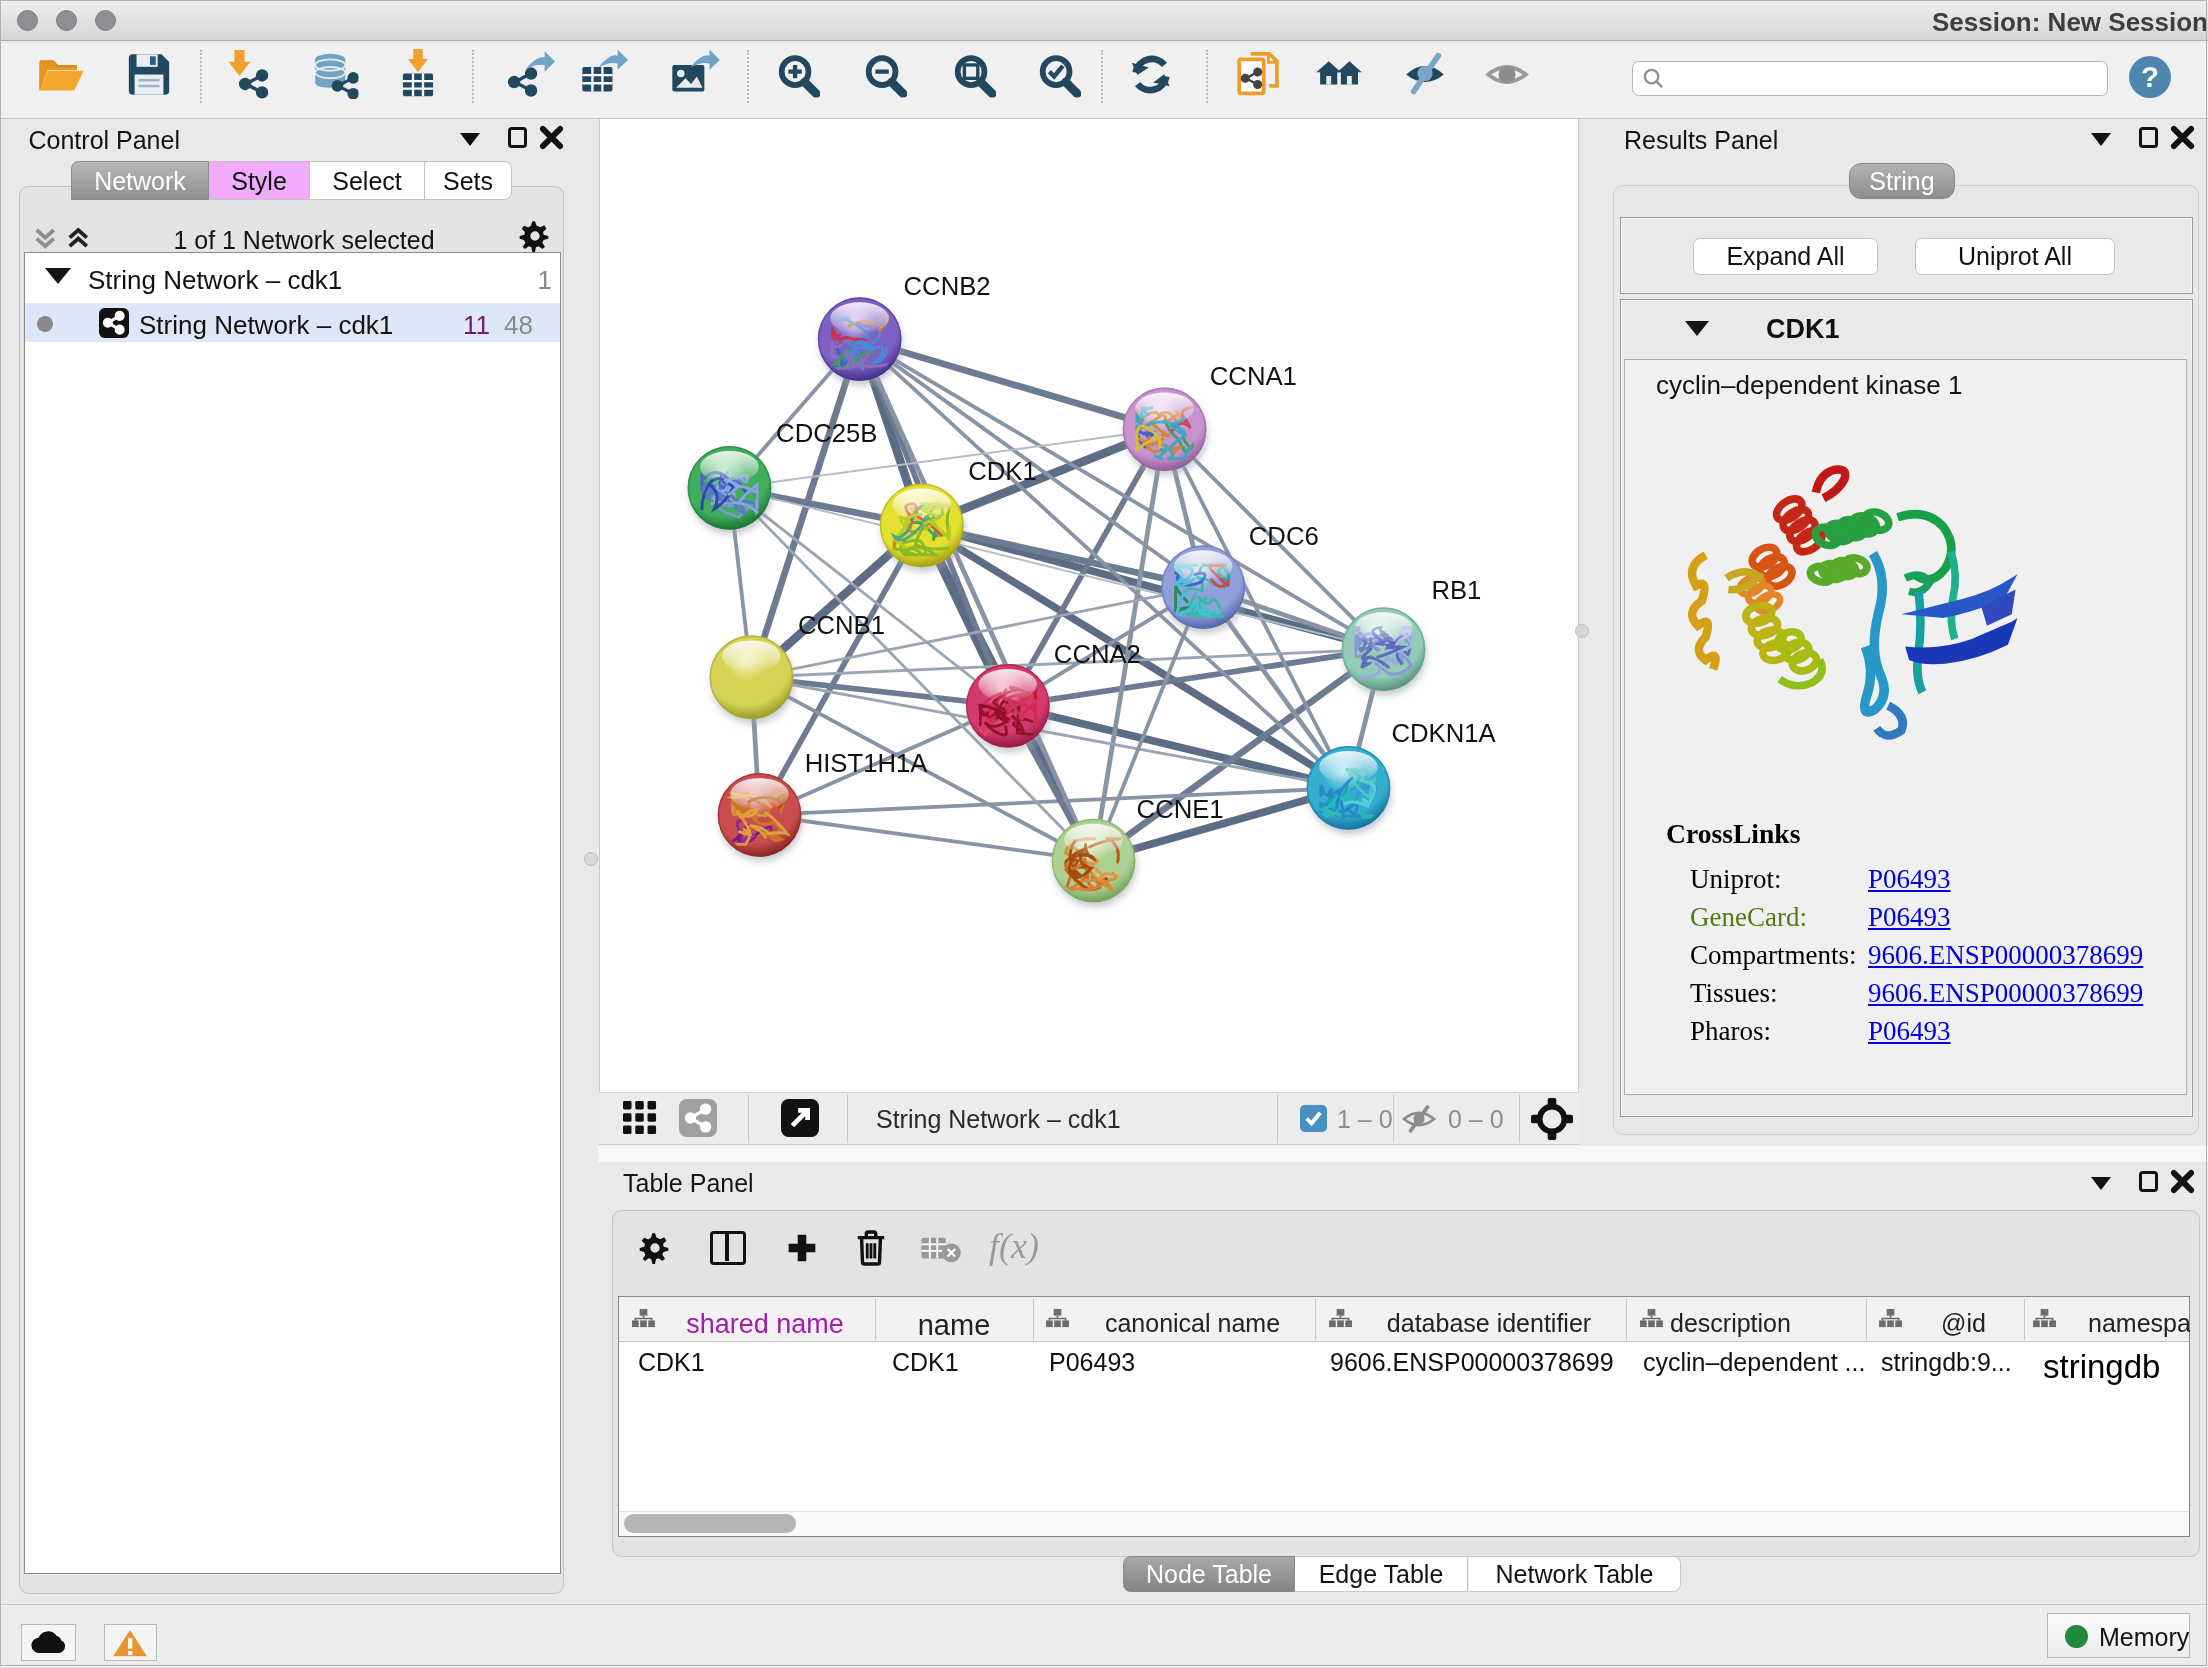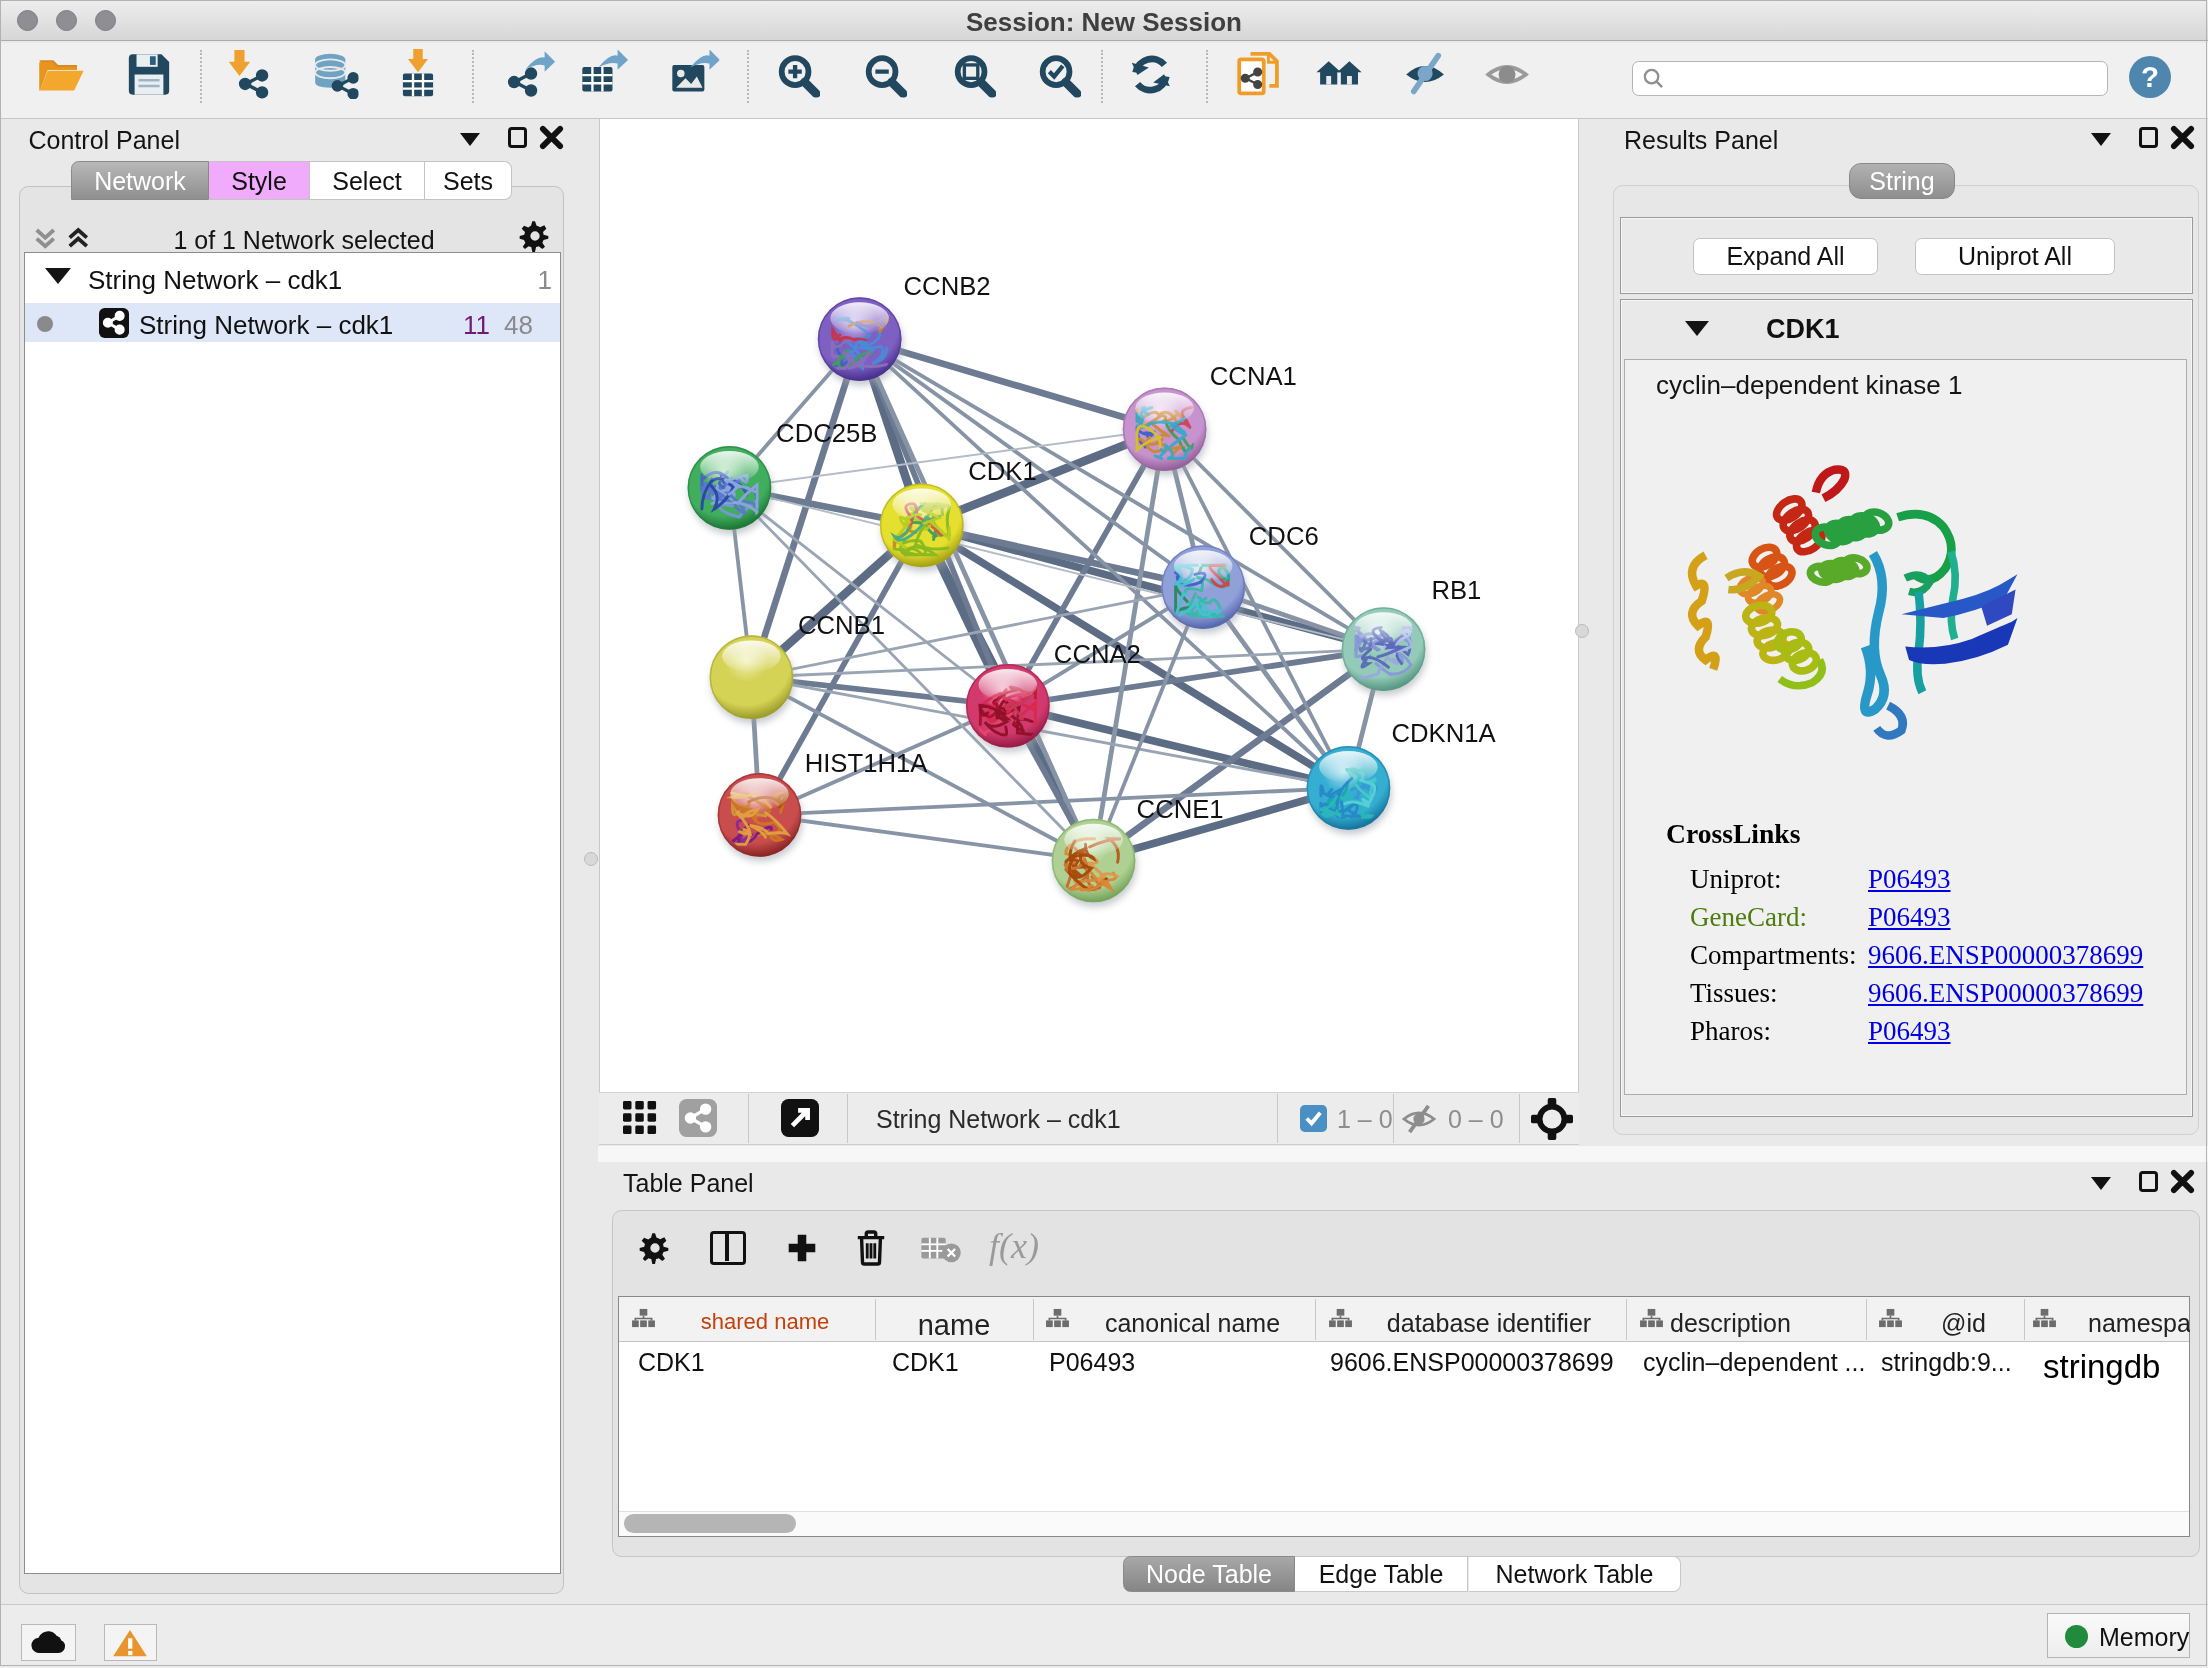--- a/index.html
+++ b/index.html
@@ -6,21 +6,21 @@
   font-family:"Liberation Sans", sans-serif; }
 .abs { position:absolute; }
 .hdr { font-size:25px; color:#141414; }
 </style></head>
 <body>
 
 <div class="abs" style="left:0;top:0;width:2208px;height:41px;background:linear-gradient(#eeeeee,#d6d6d6);border-bottom:1.9px solid #ababab"></div>
 <div class="abs" style="left:17px;top:9.5px;width:21px;height:21px;border-radius:50%;background:#8e8e93;border:1px solid #7c7c80"></div>
 <div class="abs" style="left:56px;top:9.5px;width:21px;height:21px;border-radius:50%;background:#8e8e93;border:1px solid #7c7c80"></div>
 <div class="abs" style="left:95px;top:9.5px;width:21px;height:21px;border-radius:50%;background:#8e8e93;border:1px solid #7c7c80"></div>
-<div class="abs" style="left:0;top:6.7px;width:2208px;text-align:center;font-size:26px;font-weight:bold;color:#3f3f3f">Session: New Session</div>
+<div class="abs" style="left:0;top:6.7px;width:2208px;text-align:right;font-size:26px;font-weight:bold;color:#3f3f3f">Session: New Session</div>
 
 <div class="abs" style="left:0;top:43px;width:2208px;height:76px;background:#f0f0f0;border-bottom:1.9px solid #c6c6c6"></div>
 <div style="position:absolute;left:200px;top:50px;height:53px;border-left:2.9px dotted #b8b8b8"></div>
 <div style="position:absolute;left:472px;top:50px;height:53px;border-left:2.9px dotted #b8b8b8"></div>
 <div style="position:absolute;left:747px;top:50px;height:53px;border-left:2.9px dotted #b8b8b8"></div>
 <div style="position:absolute;left:1101px;top:50px;height:53px;border-left:2.9px dotted #b8b8b8"></div>
 <div style="position:absolute;left:1206px;top:50px;height:53px;border-left:2.9px dotted #b8b8b8"></div>
 <div style="position:absolute;left:60px;top:76px;transform:translate(-50%,-50%)"><svg width="51" height="48" viewBox="0 0 54 50" style="">
       <path d="M 5 10 L 20 10 L 25 15 L 45 15 L 45 20 L 12 20 Z" fill="#d88a1e"></path>
       <path d="M 5 42 L 5 12 L 19 12 L 24 17 L 45 17 L 45 20 L 14 20 L 6 42 Z" fill="#e8951f"></path>
@@ -743,21 +743,21 @@
 
 <div class="abs" style="left:618px;top:1296px;width:1572px;height:241px;background:#fff;border:1px solid #888"></div>
 <div class="abs" style="left:619px;top:1297px;width:1570px;height:45px;background:#f2f2f2;border-bottom:1px solid #c4c4c4"></div>
 <svg width="23" height="21" viewBox="0 0 24 22" style="position:absolute;left:632px;top:1308px">
     <rect x="8" y="1" width="8" height="7" fill="#6d6d6d"></rect>
     <rect x="0" y="13" width="7" height="7" fill="#6d6d6d"></rect>
     <rect x="8.5" y="13" width="7" height="7" fill="#6d6d6d"></rect>
     <rect x="17" y="13" width="7" height="7" fill="#6d6d6d"></rect>
     <path d="M12 8 L12 11 M3.5 13 L3.5 11 L20.5 11 L20.5 13" stroke="#6d6d6d" stroke-width="1.8" fill="none"></path>
   </svg>
-<div class="abs" style="left:663px;top:1309px;width:204px;text-align:center;font-size:22px;color:#c2410c;white-space:nowrap;overflow:hidden">shared name</div>
+<div class="abs" style="left:663px;top:1309px;width:204px;text-align:center;font-size:27px;color:#a21caf;white-space:nowrap;overflow:hidden">shared name</div>
 <div class="abs" style="left:875px;top:1299px;height:41px;border-left:1px solid #c8c8c8"></div>
 <div class="abs" style="left:875px;top:1309px;width:158px;text-align:center;font-size:29px;color:#222">name</div>
 <div class="abs" style="left:1033px;top:1299px;height:41px;border-left:1px solid #c8c8c8"></div>
 <svg width="23" height="21" viewBox="0 0 24 22" style="position:absolute;left:1046px;top:1308px">
     <rect x="8" y="1" width="8" height="7" fill="#6d6d6d"></rect>
     <rect x="0" y="13" width="7" height="7" fill="#6d6d6d"></rect>
     <rect x="8.5" y="13" width="7" height="7" fill="#6d6d6d"></rect>
     <rect x="17" y="13" width="7" height="7" fill="#6d6d6d"></rect>
     <path d="M12 8 L12 11 M3.5 13 L3.5 11 L20.5 11 L20.5 13" stroke="#6d6d6d" stroke-width="1.8" fill="none"></path>
   </svg>

